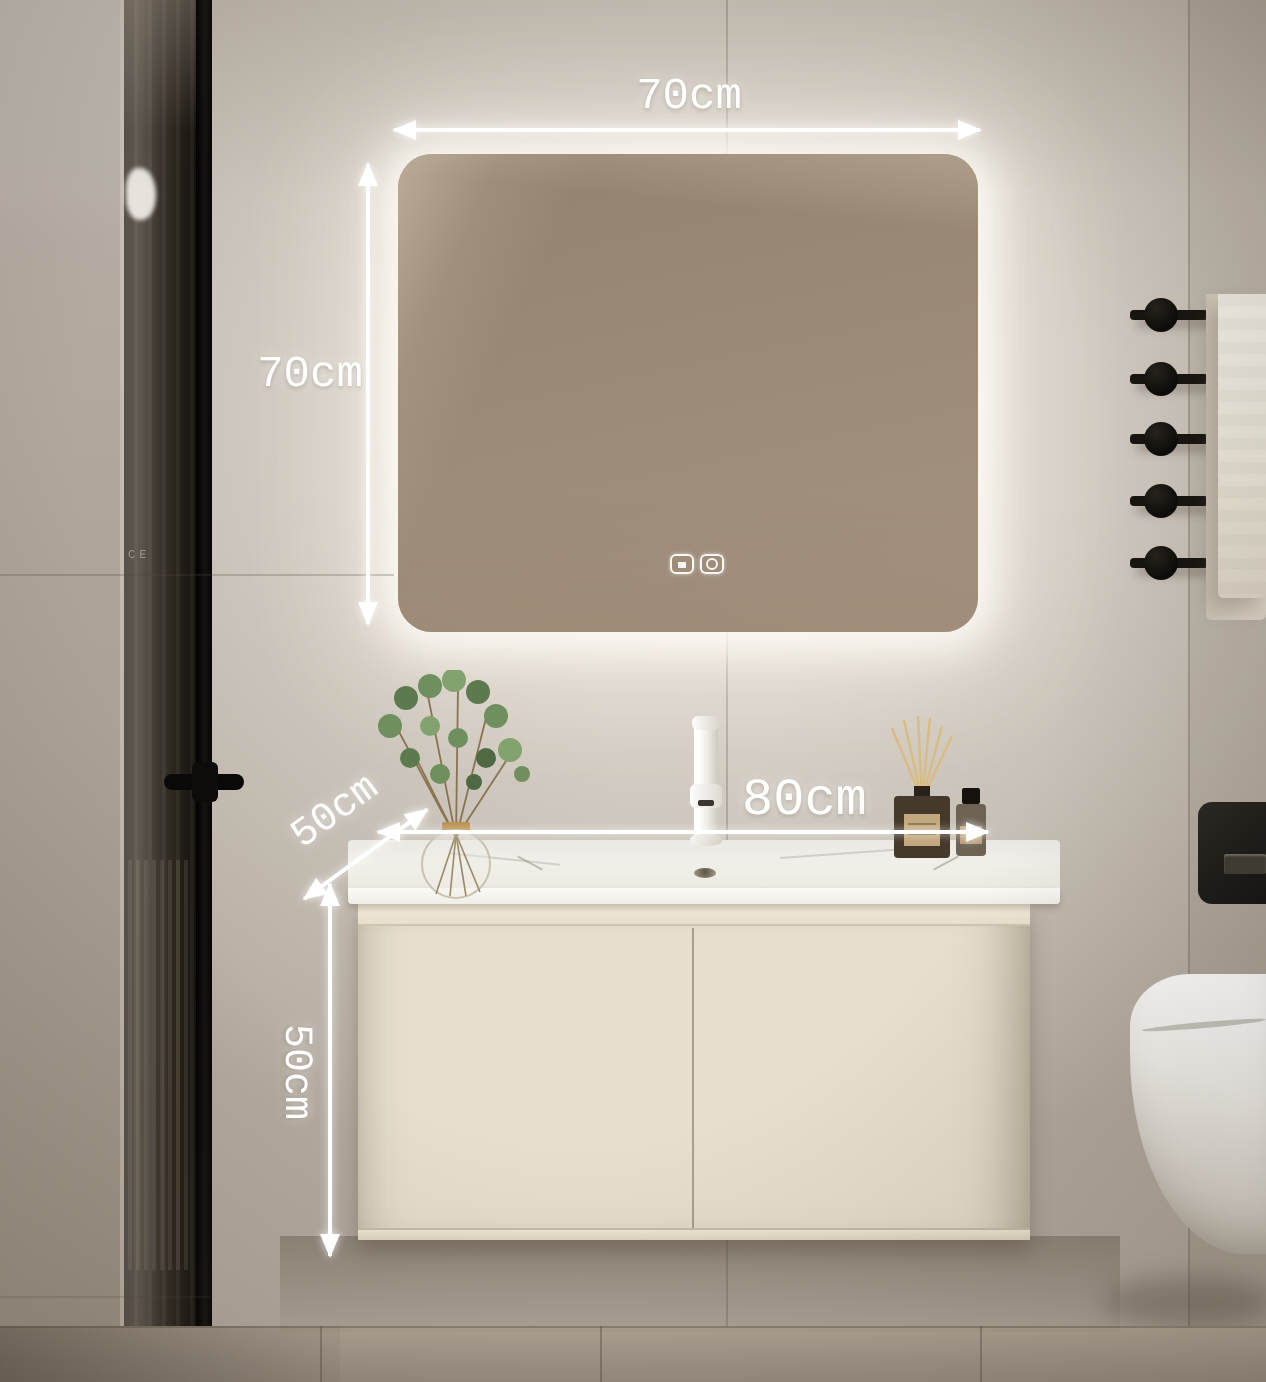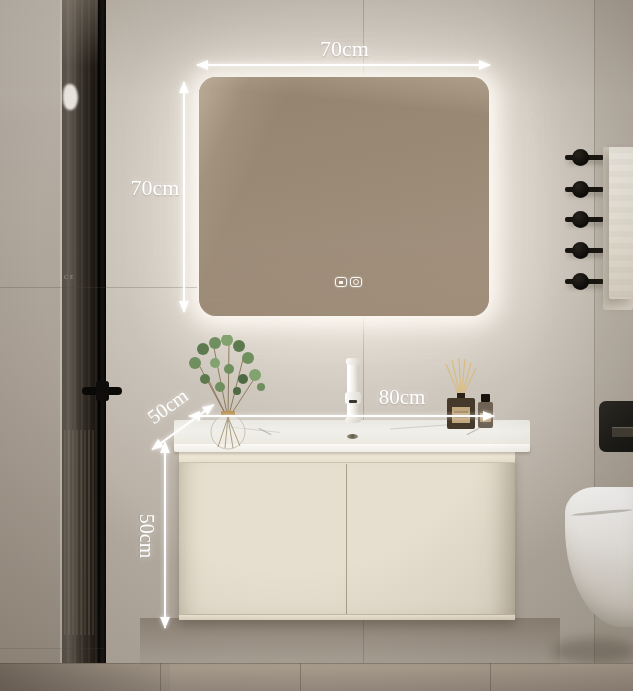--- a/index.html
+++ b/index.html
@@ -1,18 +1,18 @@
 <!DOCTYPE html>
 <html><head>
 <meta charset="utf-8">
 <style>
   html,body{margin:0;padding:0;background:#888;}
   #stage{
     position:relative;width:633px;height:691px;overflow:hidden;
-    font-family:Liberation Serif, serif;
+    font-family:Liberation Mono, monospace;
     background:#c2bab0;
   }
   #stage *{position:absolute;box-sizing:border-box;}
 
   
   .wall{
     inset:0;
     background:radial-gradient(ellipse 430px 390px at 345px 210px,
       #ece8e0 0%, #ddd6cd 30%, #c9c2b8 60%, #b3aa9f 100%);
   }
@@ -300,21 +300,21 @@
   </svg>
 
   <div class="vignette"></div>
 
   <div class="dim" style="left:297px;top:38px;width:95px;text-align:center">70cm</div>
   <div class="arrow-h" style="left:197px;top:64px;width:293px"></div>
 
   <div class="dim" style="left:125px;top:177px;width:60px;text-align:center">70cm</div>
   <div class="arrow-v" style="left:183px;top:82px;height:230px"></div>
 
-  <div class="dim" style="left:371px;top:387px;width:62px;text-align:center;font-size:21px">80cm</div>
+  <div class="dim" style="left:371px;top:387px;width:62px;text-align:center;font-size:26px">80cm</div>
   <div class="arrow-h" style="left:189px;top:415px;width:305px"></div>
 
   <div class="depth-group">
     <div class="dg-label">50cm</div>
     <div class="arrow-h"></div>
   </div>
 
   <div class="dim rot90" style="left:117px;top:526px;width:60px;height:20px;text-align:center;font-size:20px">50cm</div>
   <div class="arrow-v" style="left:164px;top:442px;height:186px"></div>
 

